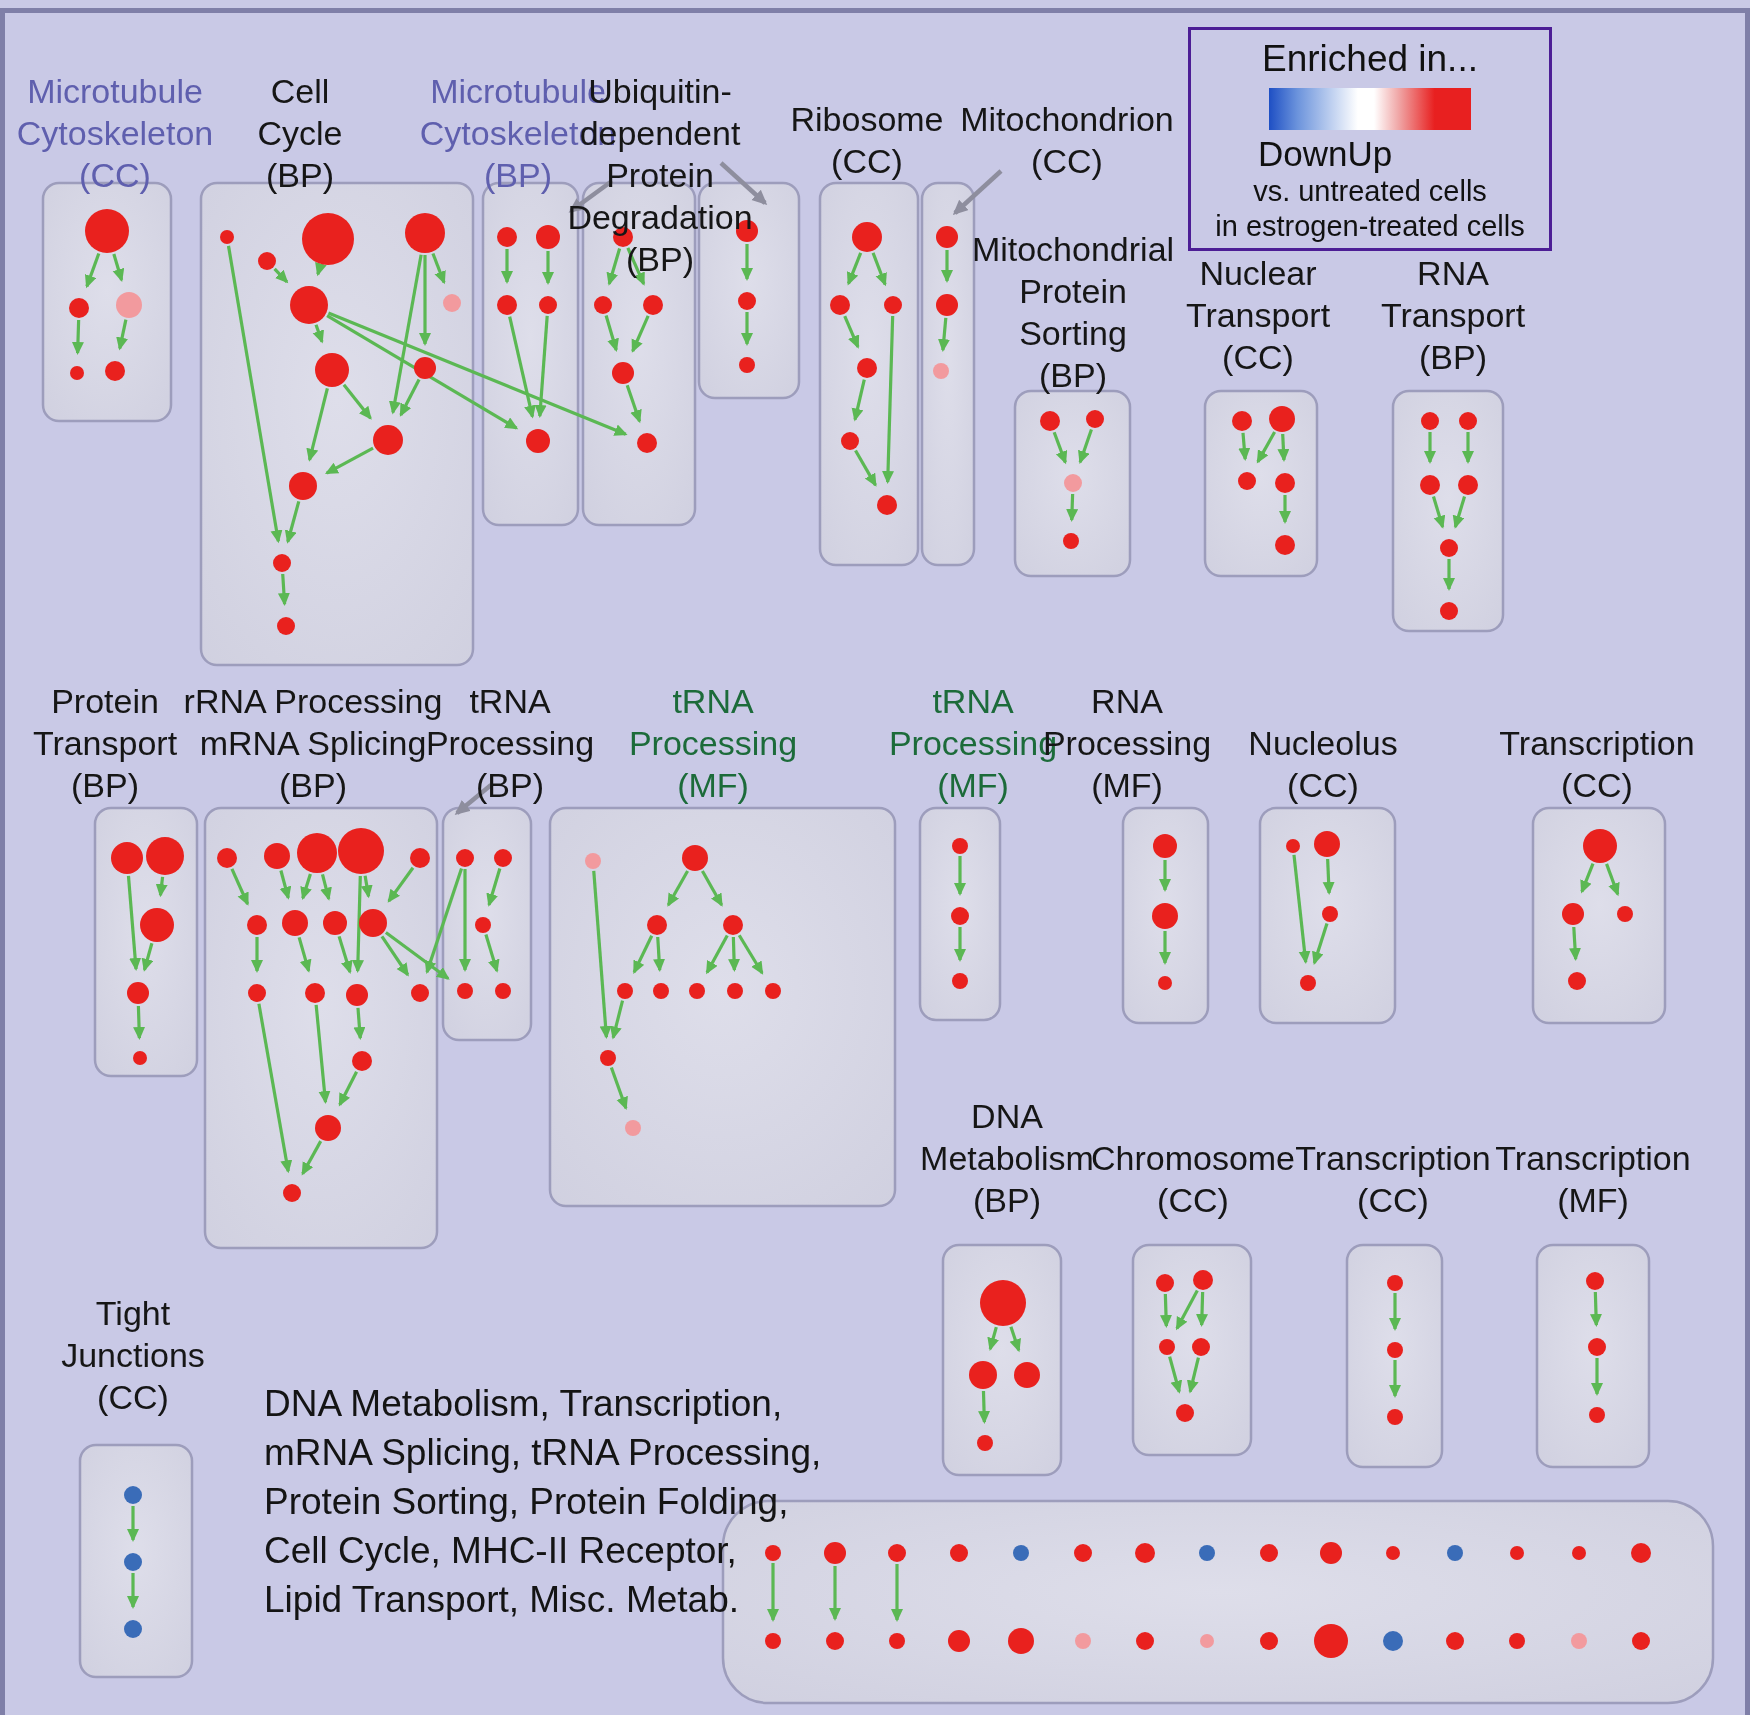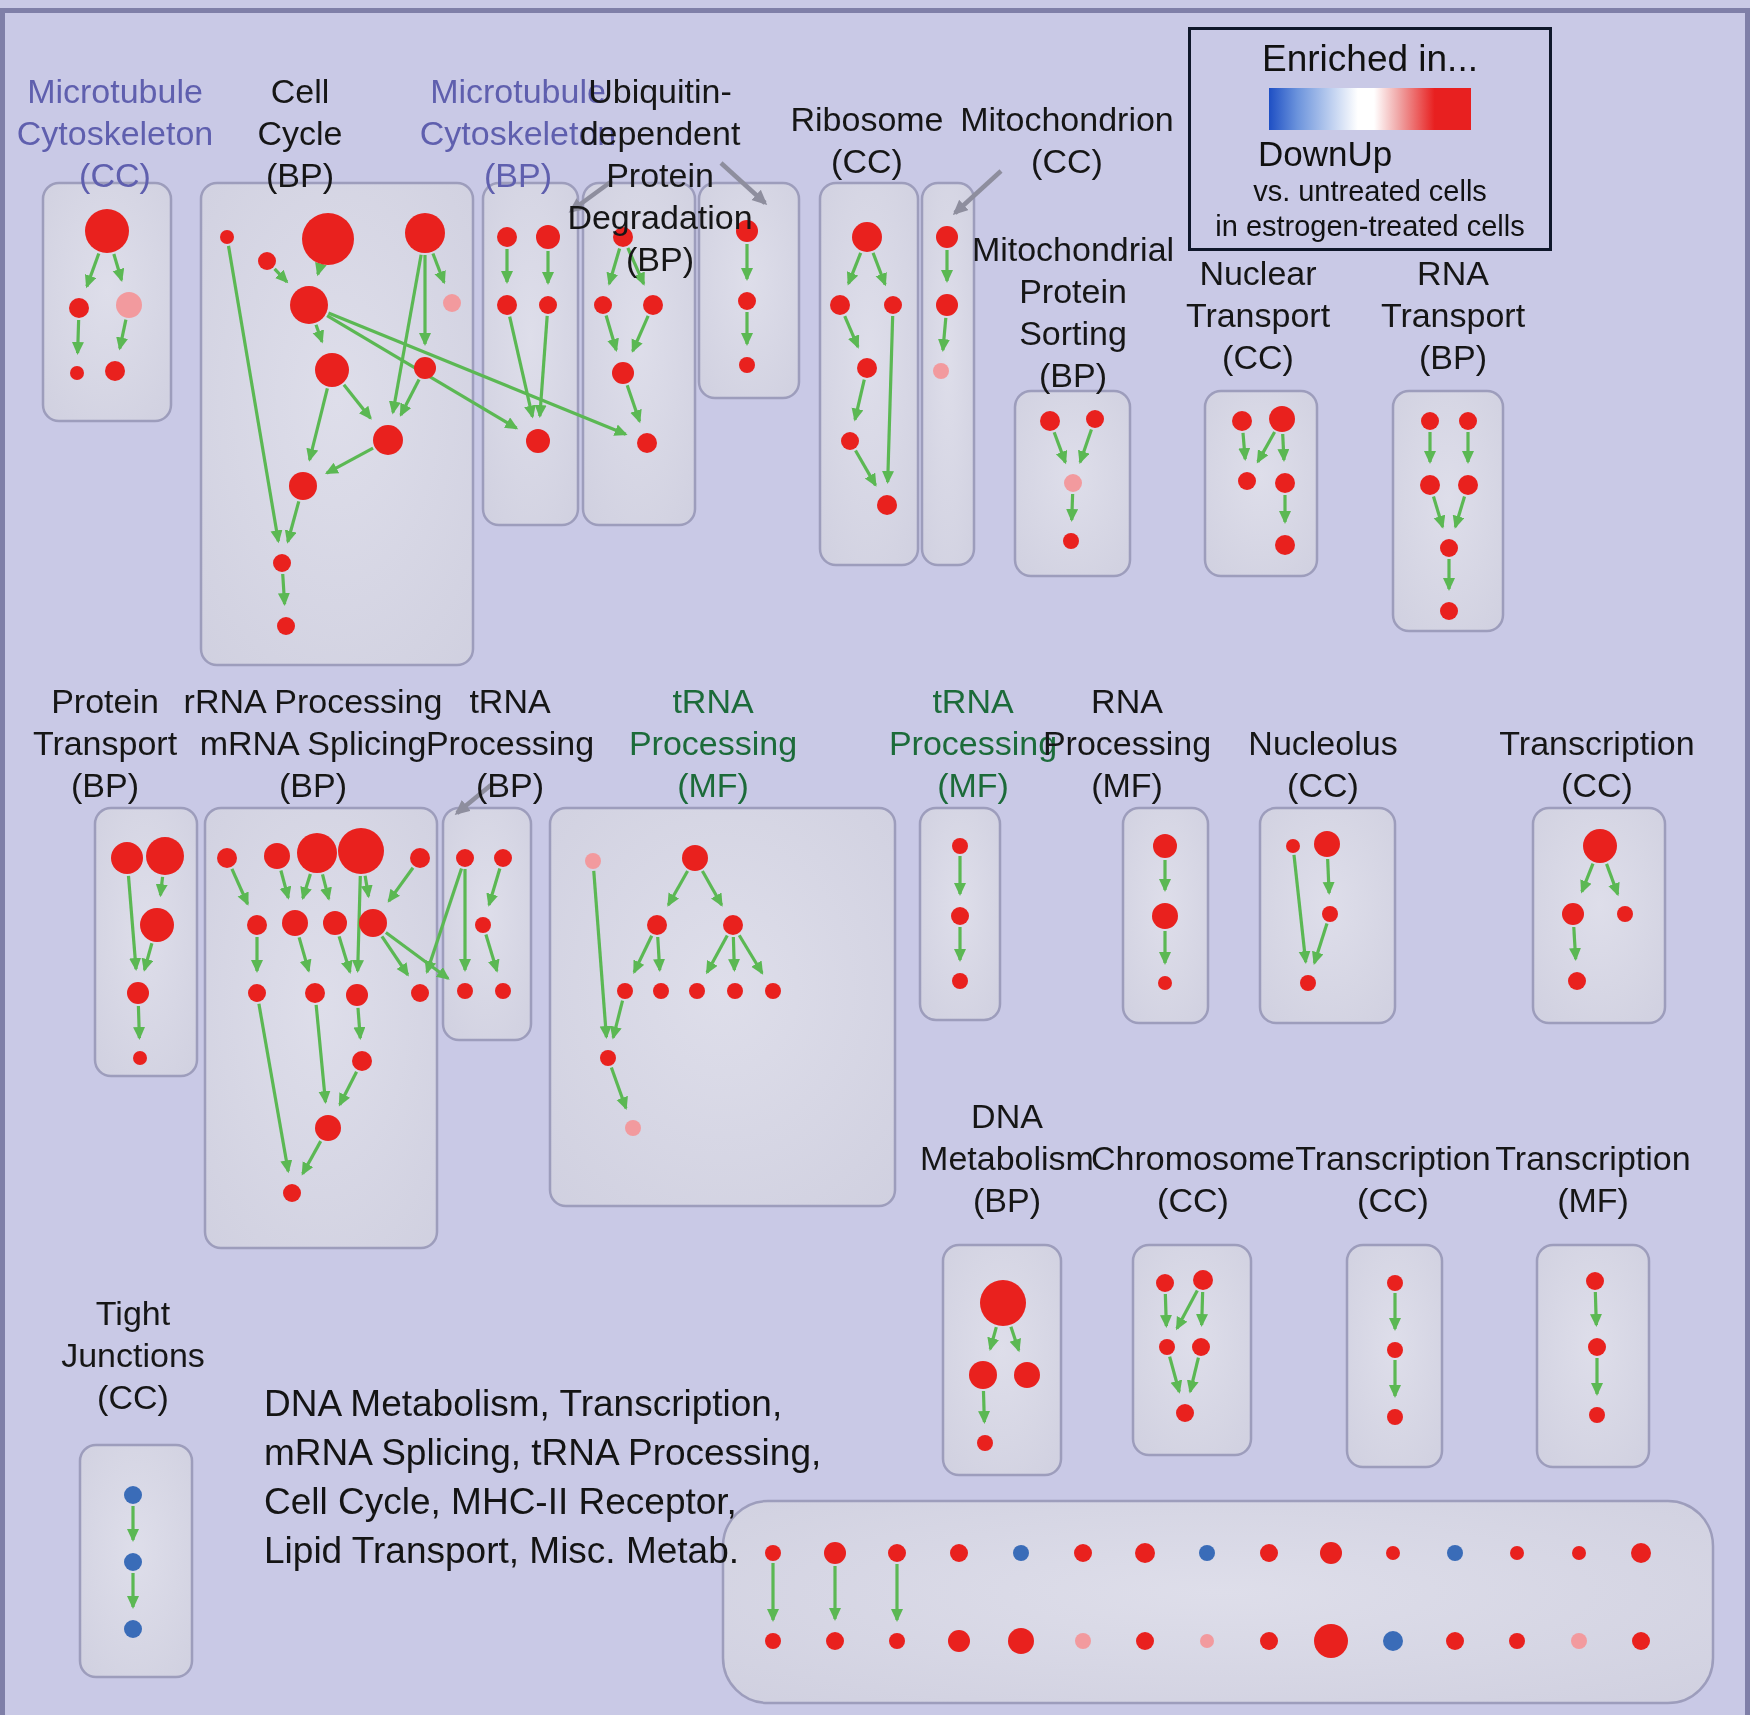--- a/index.html
+++ b/index.html
@@ -6,21 +6,21 @@
   .canvas{
     position:relative;width:1750px;height:1715px;background:#c9c9e6;
     border:5px solid #7f7fa8;box-sizing:border-box;overflow:hidden;
     font-family:"Liberation Sans",sans-serif;
     margin-top:8px;
   }
   #diagram{position:absolute;left:0;top:0;}
   #diagram text{font-family:"Liberation Sans",sans-serif;}
   .legend{
     position:absolute;left:1183px;top:14px;width:364px;height:224px;
-    border:3px solid #0f172a;box-sizing:border-box;text-align:center;color:#111;
+    border:3px solid #4c1d95;box-sizing:border-box;text-align:center;color:#111;
     background:#c9c9e6;
   }
   .legend-title{font-size:37px;margin-top:8px;}
   .legend-bar{width:202px;height:42px;margin:8px auto 4px auto;}
   .legend-ends{width:224px;margin:0 auto;display:flex;font-size:35px;}
   .legend-sub{font-size:29px;line-height:35px;}
   .misc-text{position:absolute;left:259px;top:1366px;font-size:37px;line-height:49px;color:#141414;}
 </style>
 </head>
 <body>
@@ -414,17 +414,18 @@
       <span>Down</span>
       <span>Up</span>
     </div>
     <div class="legend-sub">vs. untreated cells</div>
     <div class="legend-sub">in estrogen-treated cells</div>
   </div>
 
   <div class="misc-text">
     <div>DNA Metabolism, Transcription,</div>
     <div>mRNA Splicing, tRNA Processing,</div>
+    <div>Protein Sorting, Protein Folding,</div>
     <div>Cell Cycle, MHC-II Receptor,</div>
     <div>Lipid Transport, Misc. Metab.</div>
   </div>
 
 </div>
 
 </body></html>

